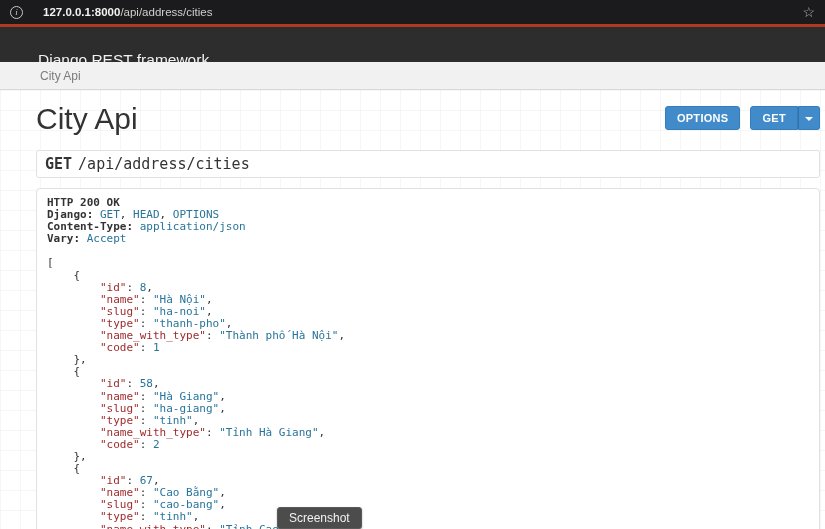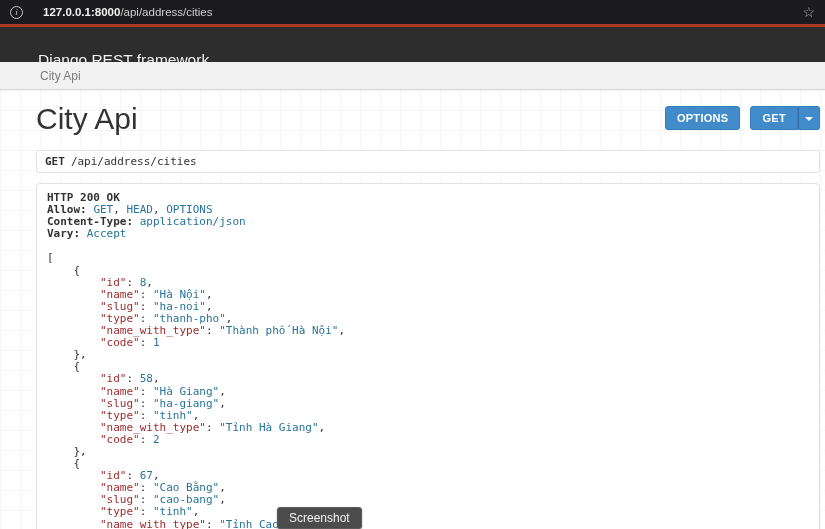--- a/index.html
+++ b/index.html
@@ -70,21 +70,21 @@
     display: inline-block; width: 0; height: 0;
     border-left: 4px solid transparent; border-right: 4px solid transparent;
     border-top: 4px solid #fff; vertical-align: middle;
   }
 
   .request-line {
     margin-top: 14px; background: #fff;
     border: 1px solid #e1e1e1; border-radius: 3px;
     padding: 4px 8px;
     font-family: "DejaVu Sans Mono", monospace;
-    font-size: 11px; color: #333;
+    font-size: 15px; color: #333;
   }
   .method { font-weight: bold; margin-right: 6px; }
 
   .response-panel {
     margin-top: 10px; background: #fff;
     border: 1px solid #e1e1e1; border-radius: 4px;
     padding: 8px 10px;
   }
   pre {
     margin: 0;
@@ -136,21 +136,21 @@
       </div>
     </div>
   </div>
 
   <div class="request-line">
     <span class="method">GET</span><span class="path">/api/address/cities</span>
   </div>
 
   <div class="response-panel">
     <pre id="response-pre"><b>HTTP 200 OK</b>
-<b>Allow:</b> <span class="tok-hdr-val">GET</span>, <span class="tok-hdr-val">HEAD</span>, <span class="tok-hdr-val">OPTIONS</span>
+<b>Django:</b> <span class="tok-hdr-val">GET</span>, <span class="tok-hdr-val">HEAD</span>, <span class="tok-hdr-val">OPTIONS</span>
 <b>Content-Type:</b> <span class="tok-hdr-val">application/json</span>
 <b>Vary:</b> <span class="tok-hdr-val">Accept</span>
 
 [
     {
         <span class="tok-key">"id"</span>: <span class="tok-num">8</span>,
         <span class="tok-key">"name"</span>: <span class="tok-str">"Hà Nội"</span>,
         <span class="tok-key">"slug"</span>: <span class="tok-str">"ha-noi"</span>,
         <span class="tok-key">"type"</span>: <span class="tok-str">"thanh-pho"</span>,
         <span class="tok-key">"name_with_type"</span>: <span class="tok-str">"Thành phố Hà Nội"</span>,

